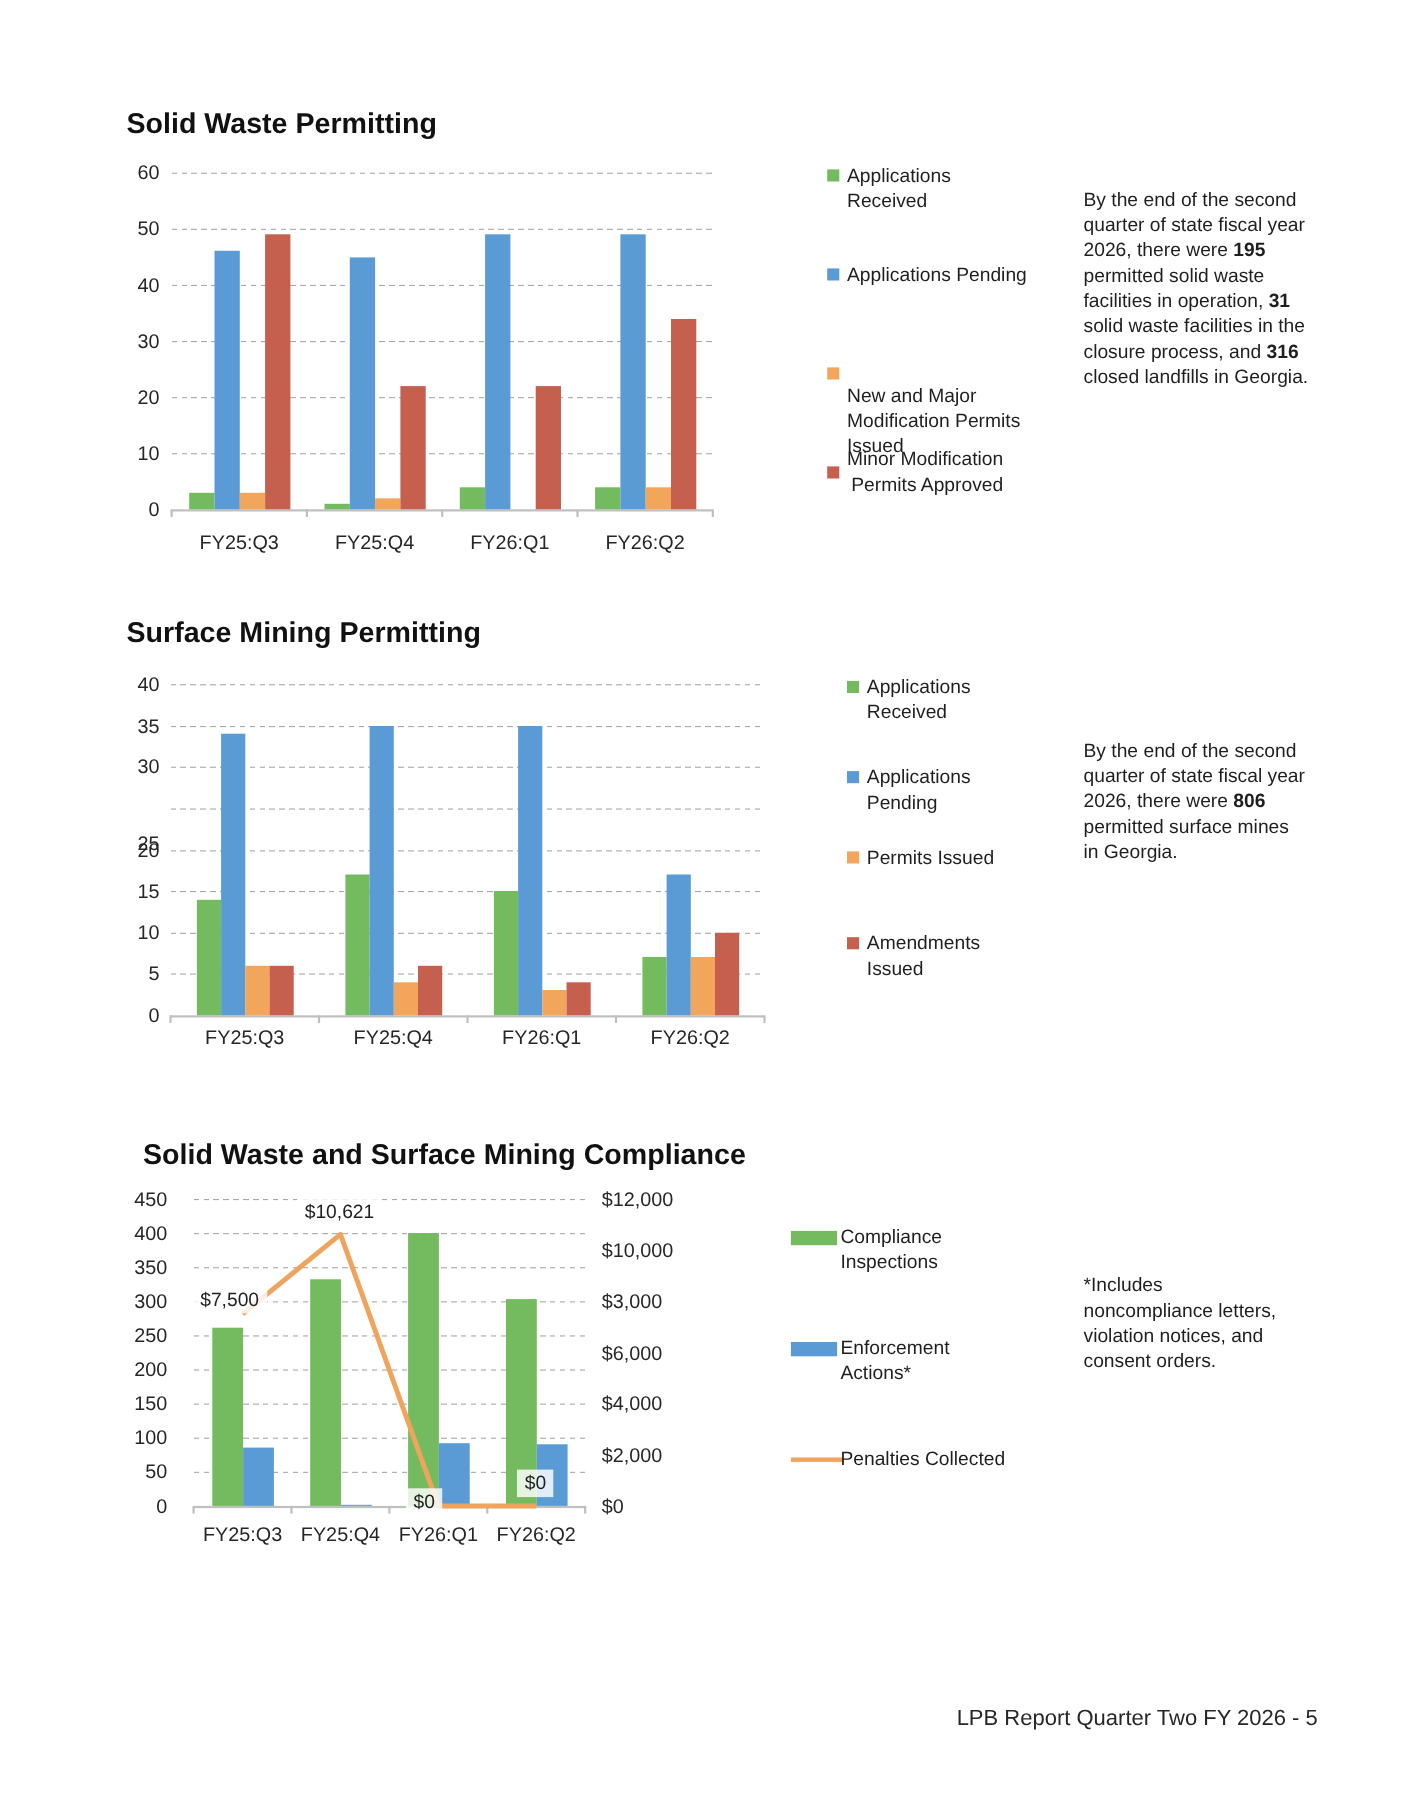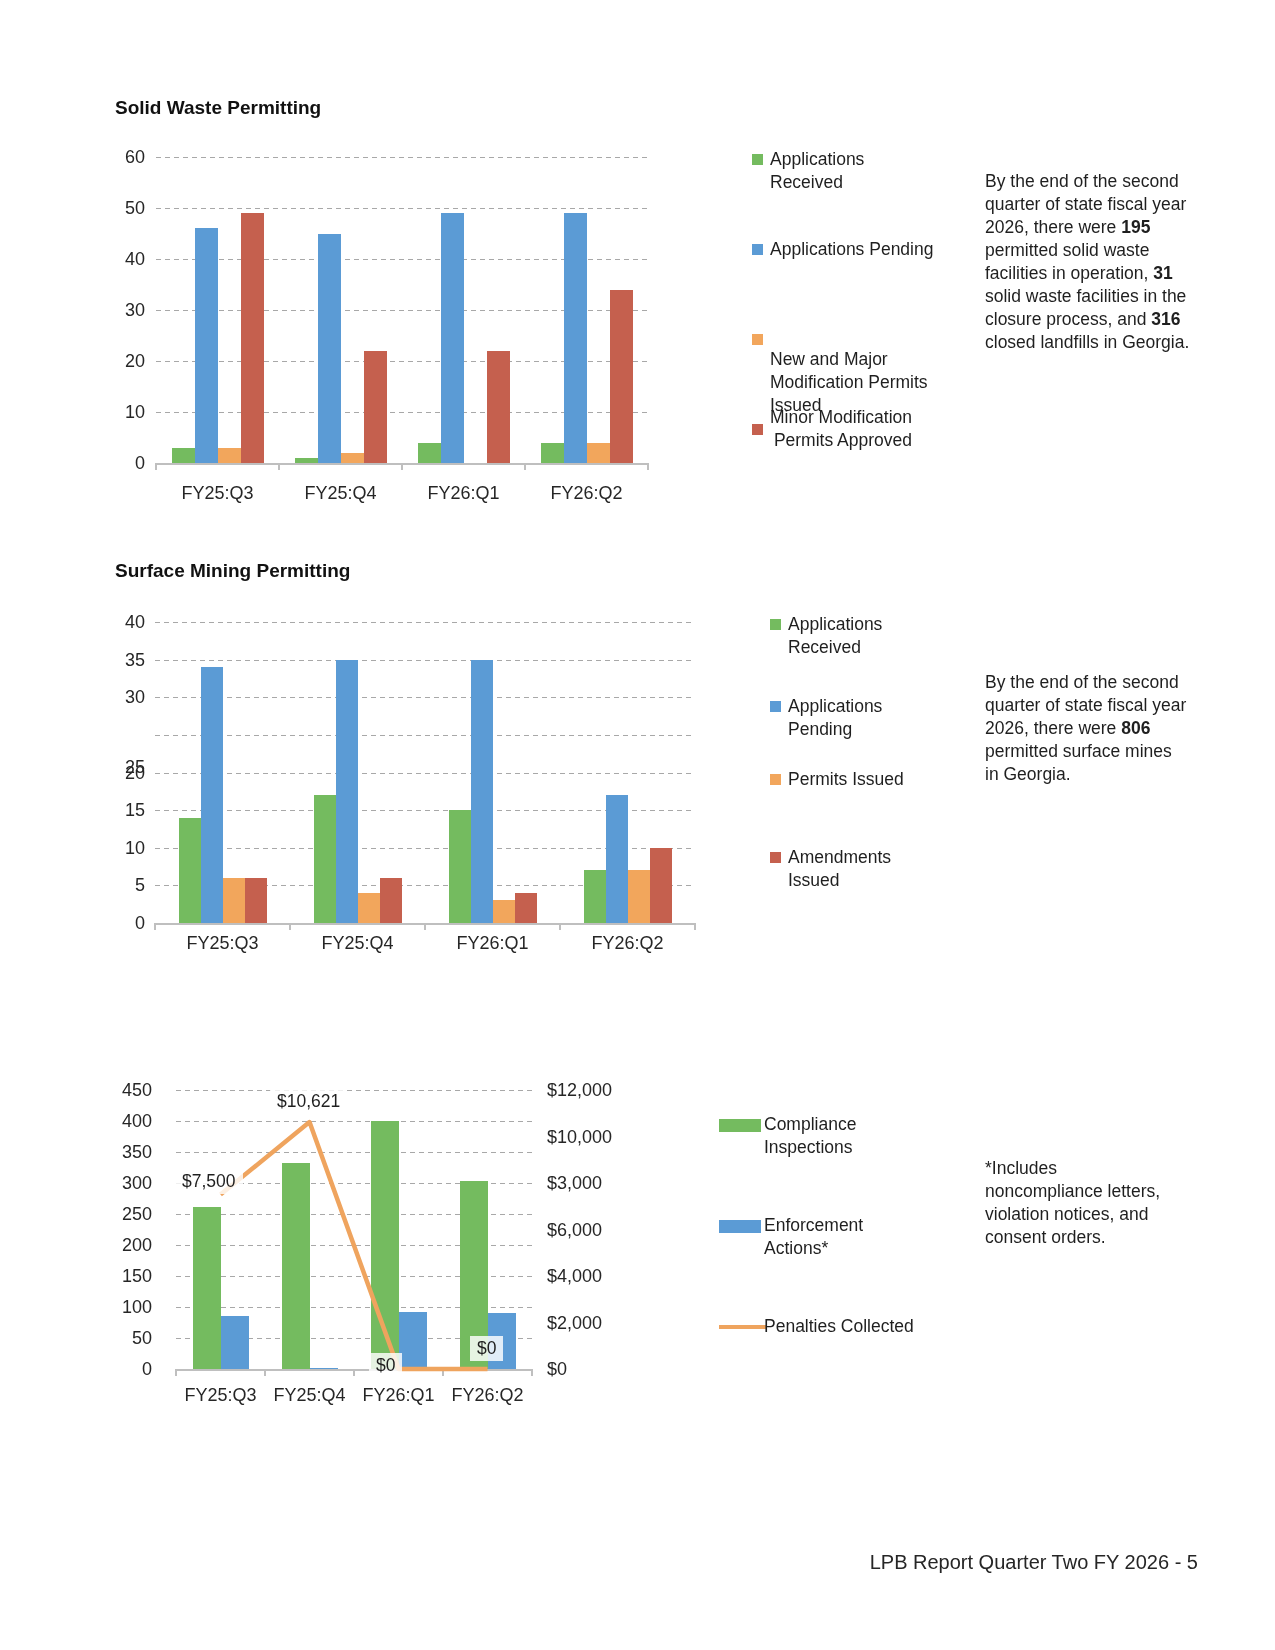--- a/index.html
+++ b/index.html
@@ -1,18 +1,18 @@
 <!DOCTYPE html>
 <html><head>
 <meta charset="utf-8">
 <style>
   html,body{margin:0;padding:0;background:#ffffff;}
   #page{position:relative;width:1275px;height:1650px;background:#ffffff;
         font-family:"Liberation Sans", sans-serif;color:#1f1f1f;overflow:hidden;}
-  .chart-title{position:absolute;font-weight:bold;font-size:19px;color:#111;white-space:nowrap;}
+  .chart-title{position:absolute;font-weight:bold;font-size:26px;color:#111;white-space:nowrap;}
   .ylab{position:absolute;font-size:18px;color:#262626;height:24px;line-height:24px;white-space:nowrap;}
   .xlab{position:absolute;font-size:18px;color:#262626;white-space:nowrap;}
   .gridline{position:absolute;height:1px;
       background:repeating-linear-gradient(to right,#a8a8a8 0 5px,transparent 5px 9px);}
   .baseline{position:absolute;height:0;border-top:2px solid #bfbfbf;}
   .tick{position:absolute;width:0;height:7px;border-left:2px solid #bfbfbf;}
   .bar{position:absolute;}
   .legend-entry{position:absolute;font-size:17.5px;line-height:23px;color:#1f1f1f;white-space:pre-line;}
   .swatch{position:absolute;}
   .tb{position:absolute;font-size:17.5px;line-height:23px;color:#1f1f1f;}
@@ -20,20 +20,21 @@
       padding:2px 7px;white-space:nowrap;}
   .footer{position:absolute;font-size:20px;color:#262626;white-space:nowrap;}
   svg.lineplot{position:absolute;overflow:visible;}
 </style>
 </head>
 <body>
 
 <div id="page">
   <div class="chart-title" style="left:115px;top:97px;">Solid Waste Permitting</div>
   <div class="chart-title" style="left:115px;top:560px;">Surface Mining Permitting</div>
+  <div class="chart-title" style="left:130px;top:1034px;">Solid Waste and Surface Mining Compliance</div>
   <div class="footer" style="right:77px;top:1551px;">LPB Report Quarter Two FY 2026 - 5</div>
 <div class="gridline" style="left: 156px; top: 412px; width: 492px;"></div>
     <div class="gridline" style="left: 156px; top: 361px; width: 492px;"></div>
     <div class="gridline" style="left: 156px; top: 310px; width: 492px;"></div>
     <div class="gridline" style="left: 156px; top: 259px; width: 492px;"></div>
     <div class="gridline" style="left: 156px; top: 208px; width: 492px;"></div>
     <div class="gridline" style="left: 156px; top: 157px; width: 492px;"></div>
     <div class="baseline" style="left: 156px; top: 463px; width: 492px;"></div>
     <div class="tick" style="left: 155px; top: 463px;"></div>
     <div class="tick" style="left: 278px; top: 463px;"></div>

